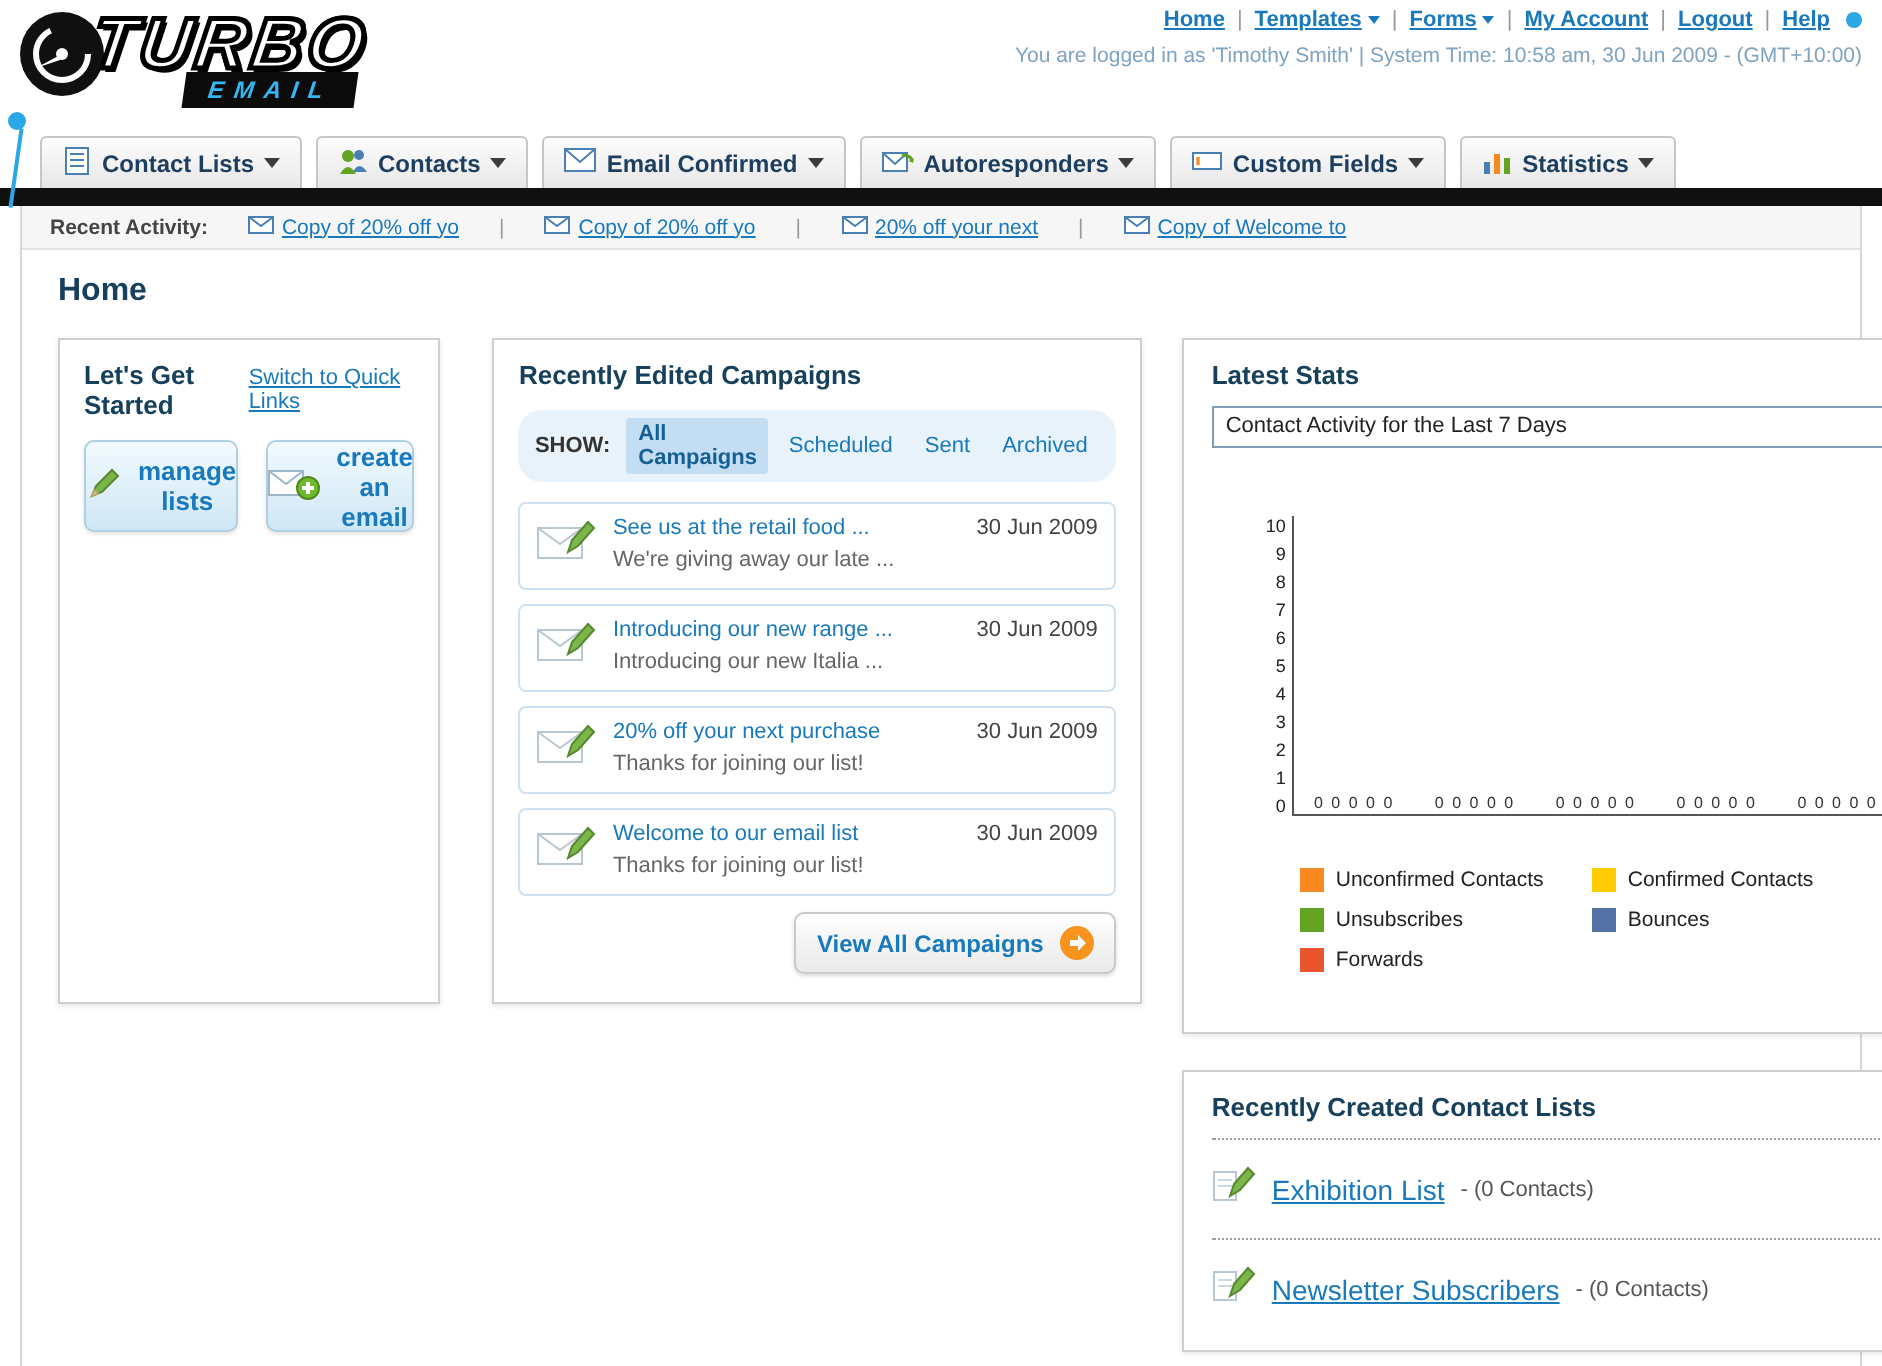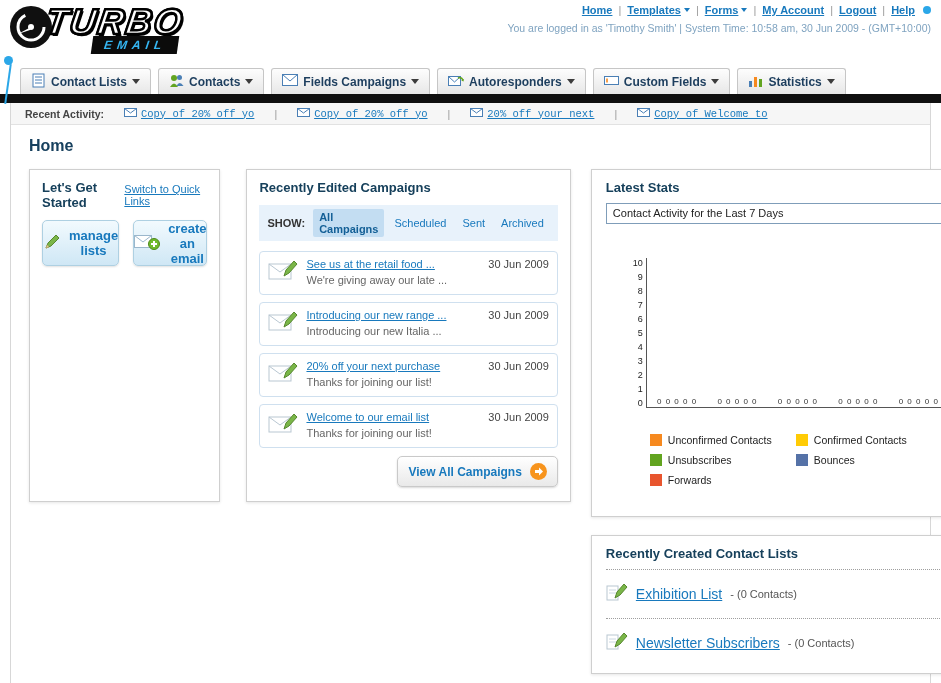--- a/index.html
+++ b/index.html
@@ -40,21 +40,21 @@
 
   .tri-down { width:0; height:0; border-left:4px solid transparent; border-right:4px solid transparent; border-top:5px solid #3c3c3c; }
   .tri-down.sm { border-left-width:3px; border-right-width:3px; border-top-width:4px; border-top-color:#1879bd; }
 
   
   .content-frame { margin:0 10px; border:1px solid #d7d7d7; border-top:none; background:#fff; min-height:556px; }
 
   .activity-bar { height:22px; background:#f6f6f6; border-bottom:1px solid #e2e2e2; display:flex; align-items:center;
                   padding:0 14px; font-size:10.5px; gap:20px; }
   .activity-label { color:#444; font-weight:bold; }
-  .activity-item { display:inline-flex; align-items:center; gap:4px; color:#1879bd; cursor:pointer;font-family:Liberation Mono, monospace; }
+  .activity-item { display:inline-flex; align-items:center; gap:4px; color:#1879bd; cursor:pointer; }
   .activity-item .txt { text-decoration:underline; }
   .act-sep { color:#999; }
   .act-sep::before { content:"|"; }
 
   .main-area { padding:10px 18px 20px 18px; }
   .page-title { font-size:16px; font-weight:bold; color:#17405e; margin:2px 0 14px 0; }
 
   .columns { display:flex; gap:20px; align-items:flex-start; }
   .left-col { flex:0 0 376px; display:flex; flex-direction:row; gap:26px; }
   .right-col { flex:1; display:flex; flex-direction:column; gap:18px; }
@@ -67,27 +67,27 @@
   .gs-head { display:flex; justify-content:space-between; align-items:center; margin-bottom:10px; }
   .link { color:#1879bd; font-size:11px; text-decoration:underline; cursor:pointer; }
   .gs-buttons { display:flex; gap:14px; }
   .gs-btn { flex:1; height:46px; display:flex; align-items:center; justify-content:center; gap:8px;
             background:linear-gradient(#f2fafe,#cfe7f5); border:1px solid #aed0e2; border-radius:5px;
             font-size:13px; font-weight:bold; color:#1879bd; cursor:pointer; box-shadow:0 1px 2px rgba(0,0,0,0.12); }
 
   
   .camp-panel { padding:10px 12px 14px 12px; }
   .camp-title { margin-bottom:10px; }
-  .tabbar { background:#e8f2fb; display:flex; align-items:center; gap:4px; font-size:11px; padding:4px 8px; margin-bottom:10px; }
+  .tabbar { background:#e8f2fb; display:flex; align-items:center; gap:4px; font-size:11px; padding:4px 8px; margin-bottom:10px;border-radius:12px; }
   .show-label { font-weight:bold; color:#333; margin-right:4px; }
   .tab { color:#1879bd; cursor:pointer; padding:2px 6px; }
   .tab.selected { background:#c3ddf2; color:#135f96; font-weight:bold; border-radius:2px; }
   .camp-item { border:1px solid #cfe0ef; border-radius:4px; padding:6px 8px; display:flex; gap:8px; margin-bottom:7px; background:#fff; }
   .camp-text { flex:1; }
-  .camp-link { font-size:11px; color:#1879bd; text-decoration:underline; cursor:pointer; display:block; }
+  .camp-link { font-size:11px; color:#1879bd; cursor:pointer; display:block; }
   .camp-sub { font-size:11px; color:#666; margin-top:2px; }
   .camp-date { font-size:11px; color:#444; white-space:nowrap; }
   .camp-footer { display:flex; justify-content:flex-end; margin-top:8px; }
 
   .pill-btn { display:inline-flex; align-items:center; gap:8px; padding:6px 10px; border:1px solid #c9c9c9; border-radius:5px;
               background:linear-gradient(#ffffff,#e9e9e9); font-size:12px; font-weight:bold; color:#1879bd; cursor:pointer;
               box-shadow:0 1px 2px rgba(0,0,0,0.15); }
 
   
   .stats-panel { padding:10px 14px 10px 14px; }
@@ -185,21 +185,21 @@
             <path d="M7.5 13 q3 -6 7 0 z" fill="#4a7fb5"></path>
           </svg></span>
       <span>Contacts</span>
       <span class="tri-down"></span>
     </div>
     <div class="nav-tab">
       <span><svg width="16" height="12" viewBox="0 0 16 12">
             <rect x="0.5" y="0.5" width="15" height="11" fill="#fff" stroke="#4a7fb5"></rect>
             <polyline points="0.5,0.5 8,7 15.5,0.5" fill="none" stroke="#4a7fb5"></polyline>
           </svg></span>
-      <span>Fields Campaigns</span>
+      <span>Email Confirmed</span>
       <span class="tri-down"></span>
     </div>
     <div class="nav-tab">
       <span><svg width="16" height="13" viewBox="0 0 16 13">
             <rect x="0.5" y="2.5" width="12" height="9" fill="#fff" stroke="#4a7fb5"></rect>
             <polyline points="0.5,2.5 6.5,8 12.5,2.5" fill="none" stroke="#4a7fb5"></polyline>
             <path d="M10 4 a4 4 0 0 1 5 2" fill="none" stroke="#62a420" stroke-width="1.6"></path>
             <polygon points="15.6,7.4 13.2,6.6 15.9,5" fill="#62a420"></polygon>
           </svg></span>
       <span>Autoresponders</span>

